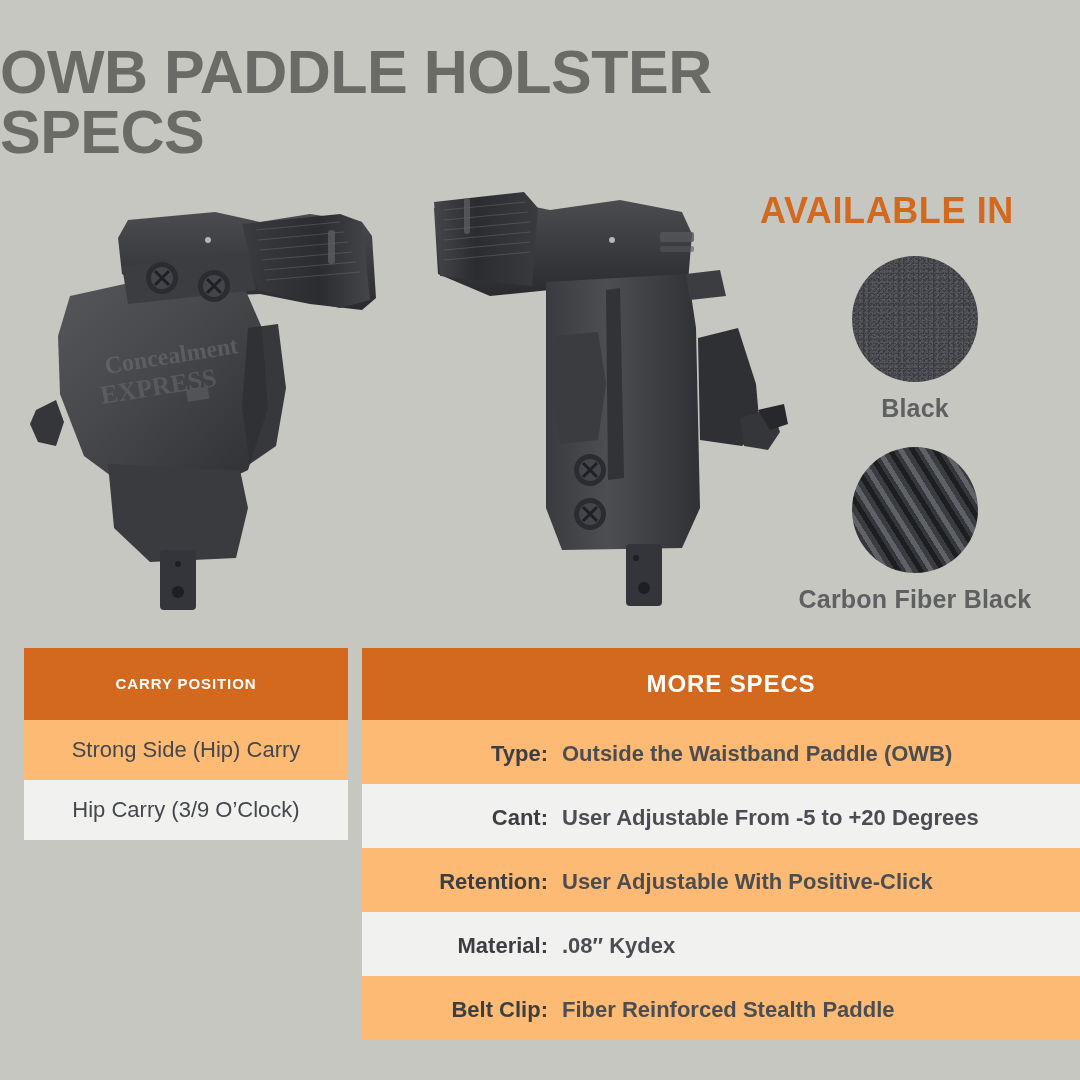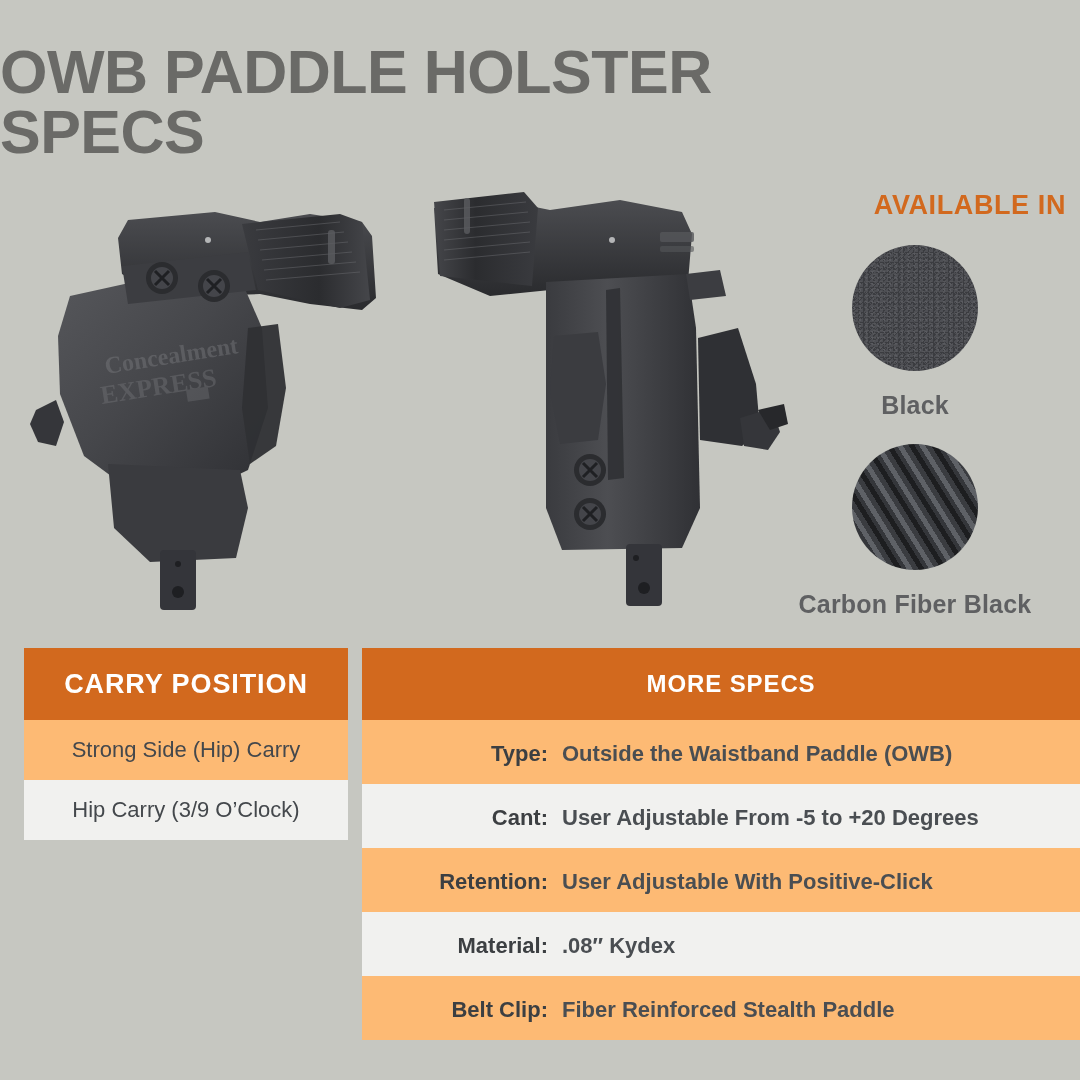--- a/index.html
+++ b/index.html
@@ -27,22 +27,22 @@
   }
   .holster-fig{position:absolute;top:0;width:400px;height:460px;}
   #holster-left-fig{left:10px;}
   #holster-right-fig{left:420px;}
   .holster-fig svg{display:block;width:100%;height:100%;}
   
   #available-panel{
     position:absolute;left:760px;top:190px;width:310px;
   }
   #available-heading{
-    text-align:right;
-    font-size:27px;font-weight:700;letter-spacing:0.6px;
+    text-align:left;
+    font-size:36px;font-weight:700;letter-spacing:0.6px;
     color:#d2691e;
     padding-right:4px;
   }
   .swatch-group{margin-top:24px;text-align:center;}
   .swatch-circle{
     width:126px;height:126px;border-radius:50%;
     margin:0 auto;display:block;
     overflow:hidden;position:relative;
   }
   #swatch-black{
@@ -63,38 +63,38 @@
         #1d1e20 0px, #1d1e20 5px,
         #34363a 5px, #34363a 9px,
         #5e6166 9px, #5e6166 14px,
         #3a3c40 14px, #3a3c40 19px),
       repeating-linear-gradient(-32deg,
         rgba(255,255,255,0.10) 0px, rgba(255,255,255,0.10) 3px,
         rgba(0,0,0,0.22) 3px, rgba(0,0,0,0.22) 7px),
       #2a2b2e;
   }
   .swatch-label{
-    margin-top:20px;
+    margin-top:12px;
     font-size:25px;font-weight:700;color:#5f6062;
     letter-spacing:0.2px;
   }
   #carbon-group{margin-top:24px;}
   #carbon-group .swatch-label{white-space:nowrap;}
   
   #tables{position:absolute;left:0;top:648px;width:1080px;}
   .spec-table{position:absolute;top:0;}
   #carry-table{left:24px;width:324px;}
   #more-table{left:362px;width:738px;}
   .table-head{
     background:#d2691e;color:#ffffff;
     font-size:24px;font-weight:700;letter-spacing:0.9px;
     text-align:center;
     height:72px;line-height:72px;
   }
-  #carry-table .table-head{font-size:27px;}
+  #carry-table .table-head{font-size:15px;}
   .row{
     display:flex;align-items:center;
     height:60px;
     background:#fdba74;
     font-size:22px;color:#44484c;
   }
   .row.alt{background:#f1f1ef;}
   #carry-table .row{justify-content:center;}
   #carry-table .row .cell-text{
     font-size:22px;color:#44484c;font-weight:400;

